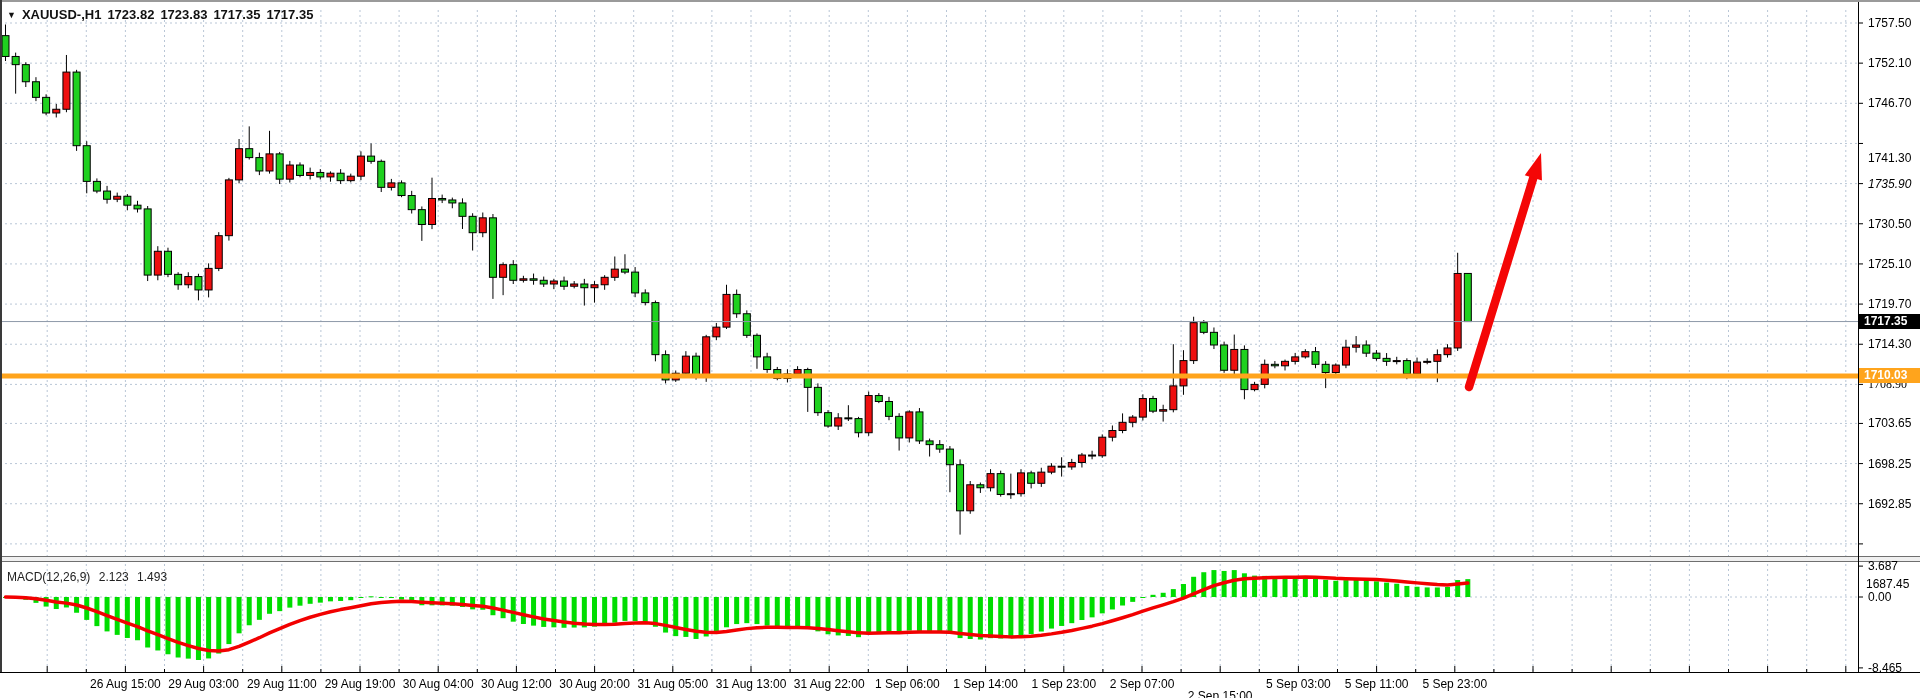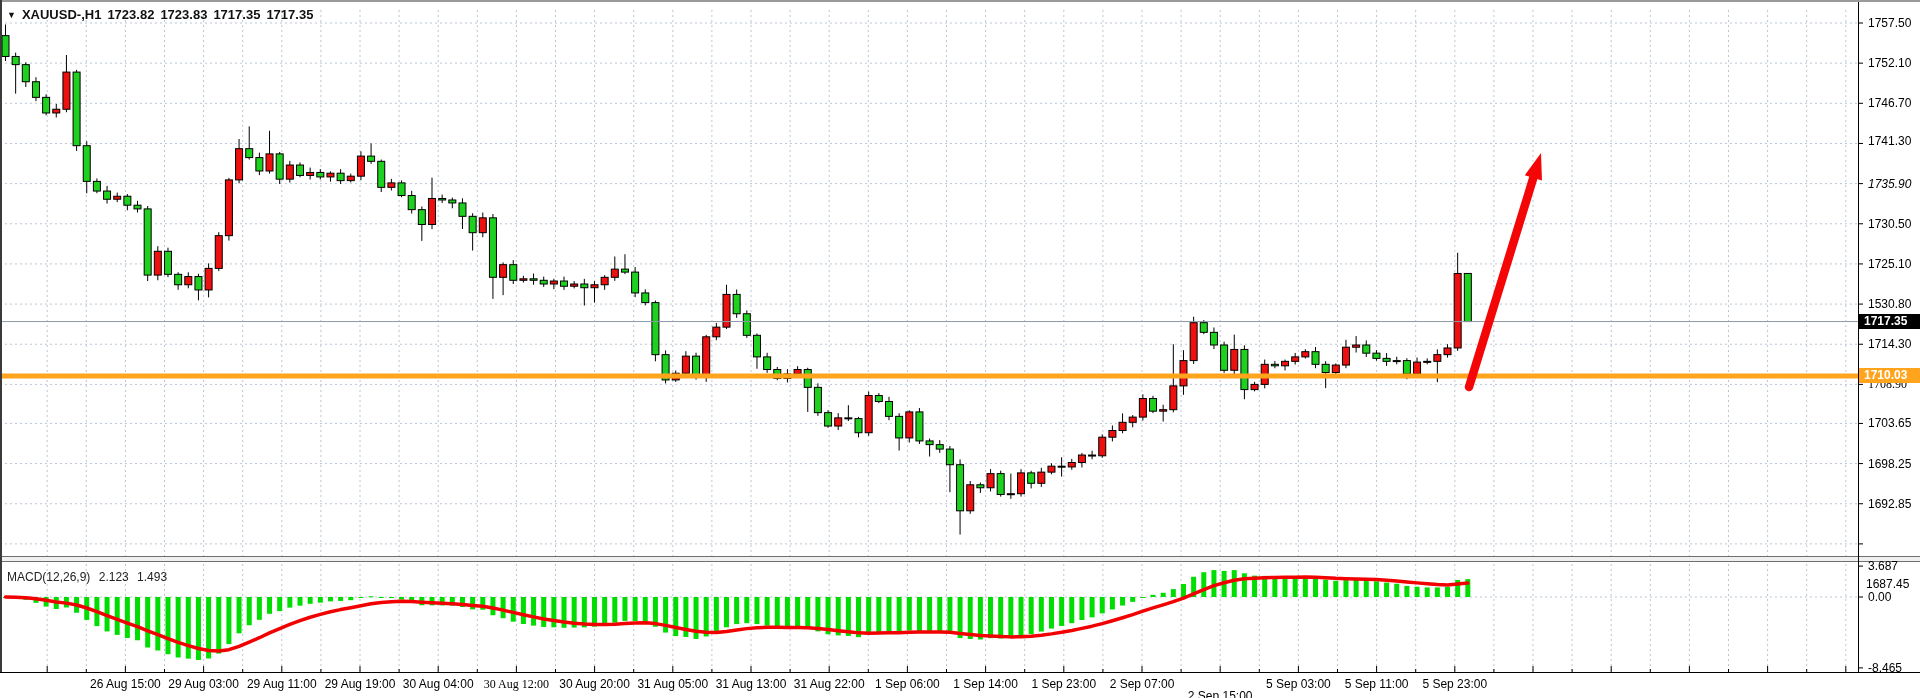--- a/index.html
+++ b/index.html
@@ -656,43 +656,43 @@
   <div id="macd-label">
     <span>MACD(12,26,9)</span>
     <span>2.123</span>
     <span>1.493</span>
   </div>
 
   <div id="price-axis">
       <div class="ax-label" style="left: 6px; top: 16px;">1757.50</div>
       <div class="ax-label" style="left: 6px; top: 56.155px;">1752.10</div>
       <div class="ax-label" style="left: 6px; top: 96.3101px;">1746.70</div>
-      <div class="ax-label" style="left: 6px; top: 134px;">1741.30</div>
+      <div class="ax-label" style="left: 6px; top: 151px;">1741.30</div>
       <div class="ax-label" style="left: 6px; top: 176.62px; font-style: italic;">1735.90</div>
       <div class="ax-label" style="left: 6px; top: 216.775px;">1730.50</div>
       <div class="ax-label" style="left: 6px; top: 256.93px;">1725.10</div>
-      <div class="ax-label" style="left: 6px; top: 297.085px;">1530.80</div>
+      <div class="ax-label" style="left: 6px; top: 297.085px;">1719.70</div>
       <div class="ax-label" style="left: 6px; top: 337.24px;">1714.30</div>
       <div class="ax-label" style="left: 6px; top: 377.395px; font-family: Liberation Serif, serif;">1708.90</div>
       <div class="ax-label" style="left: 6px; top: 416.435px;">1703.65</div>
       <div class="ax-label" style="left: 6px; top: 456.59px;">1698.25</div>
       <div class="ax-label" style="left: 6px; top: 496.745px;">1692.85</div>
       <div class="ax-label" style="left: 4px; top: 536.9px; margin-top: 40px;">1687.45</div>
       <div class="ax-label" style="left: 6px; top: 559.121px;">3.687</div>
       <div class="ax-label" style="left: 6px; top: 590px;">0.00</div>
       <div class="ax-label" style="left: 6px; top: 660.895px;">-8.465</div>
     </div>
   <div id="time-axis">
       <div class="ax-label" style="top: 4px; left: 47.2px; transform: translateX(-50%); margin-top: 40px;">26 Aug 2022</div>
       <div class="ax-label" style="top: 4px; left: 125.4px; transform: translateX(-50%);">26 Aug 15:00</div>
       <div class="ax-label" style="top: 4px; left: 203.6px; transform: translateX(-50%);">29 Aug 03:00</div>
       <div class="ax-label" style="top: 4px; left: 281.8px; transform: translateX(-50%);">29 Aug 11:00</div>
       <div class="ax-label" style="top: 4px; left: 360px; transform: translateX(-50%);">29 Aug 19:00</div>
       <div class="ax-label" style="top: 4px; left: 438.2px; transform: translateX(-50%);">30 Aug 04:00</div>
-      <div class="ax-label" style="top: 4px; left: 516.4px; transform: translateX(-50%); font-family: Liberation Serif, serif;">30 Aug 12:00</div>
+      <div class="ax-label" style="top: 4px; left: 516.4px; transform: translateX(-50%);">30 Aug 12:00</div>
       <div class="ax-label" style="top: 4px; left: 594.6px; transform: translateX(-50%);">30 Aug 20:00</div>
       <div class="ax-label" style="top: 4px; left: 672.8px; transform: translateX(-50%);">31 Aug 05:00</div>
       <div class="ax-label" style="top: 4px; left: 751px; transform: translateX(-50%);">31 Aug 13:00</div>
       <div class="ax-label" style="top: 4px; left: 829.2px; transform: translateX(-50%);">31 Aug 22:00</div>
       <div class="ax-label" style="top: 4px; left: 907.4px; transform: translateX(-50%);">1 Sep 06:00</div>
       <div class="ax-label" style="top: 4px; left: 985.6px; transform: translateX(-50%);">1 Sep 14:00</div>
       <div class="ax-label" style="top: 4px; left: 1063.8px; transform: translateX(-50%);">1 Sep 23:00</div>
       <div class="ax-label" style="top: 4px; left: 1142px; transform: translateX(-50%);">2 Sep 07:00</div>
       <div class="ax-label" style="top: 16px; left: 1220.2px; transform: translateX(-50%);">2 Sep 15:00</div>
       <div class="ax-label" style="top: 4px; left: 1298.4px; transform: translateX(-50%);">5 Sep 03:00</div>

